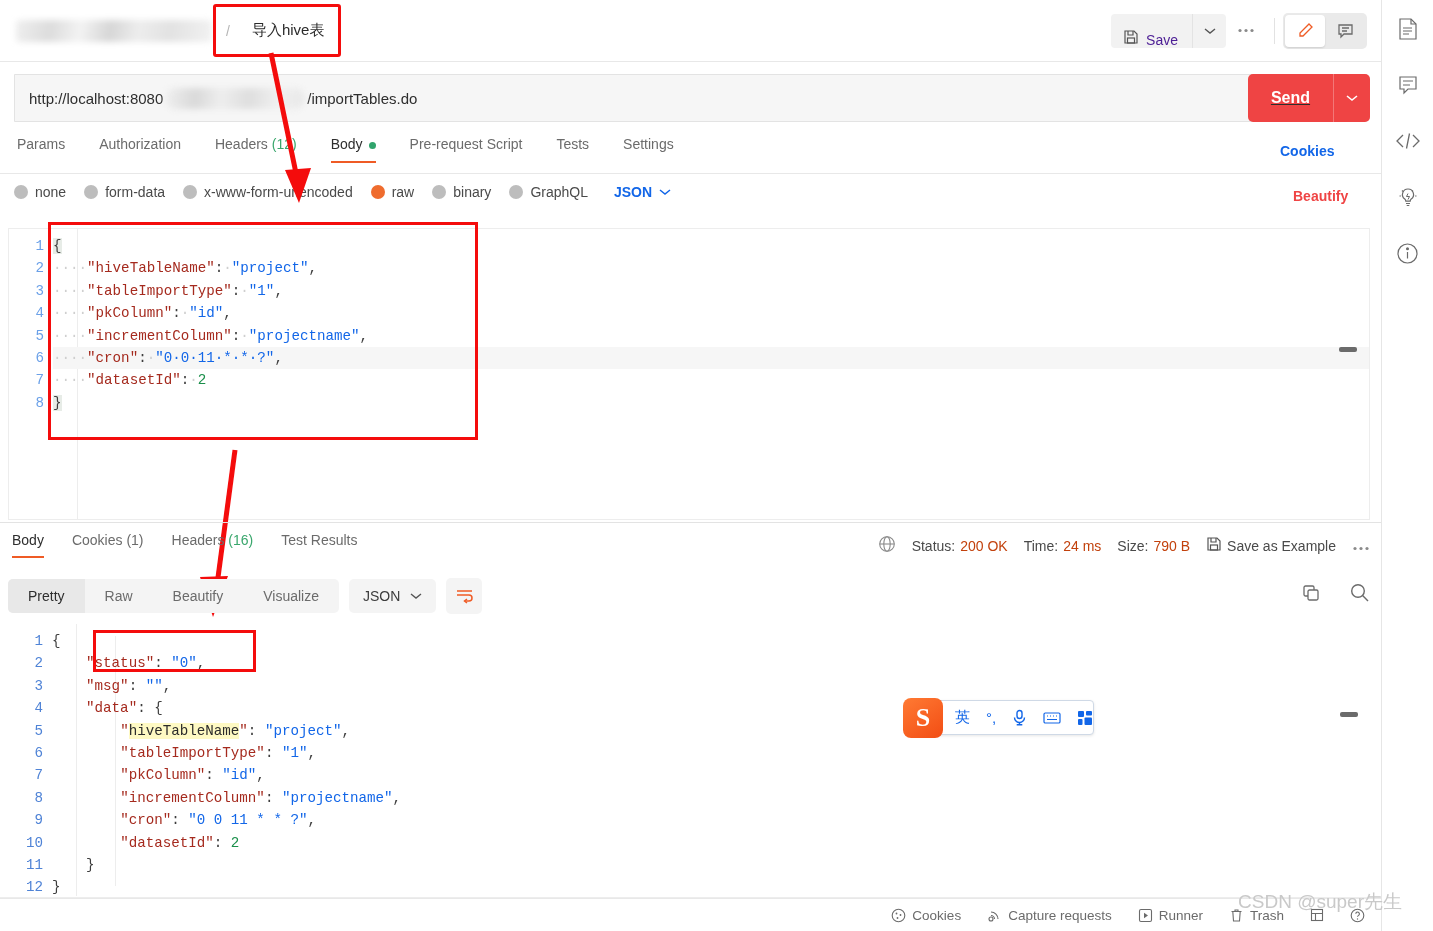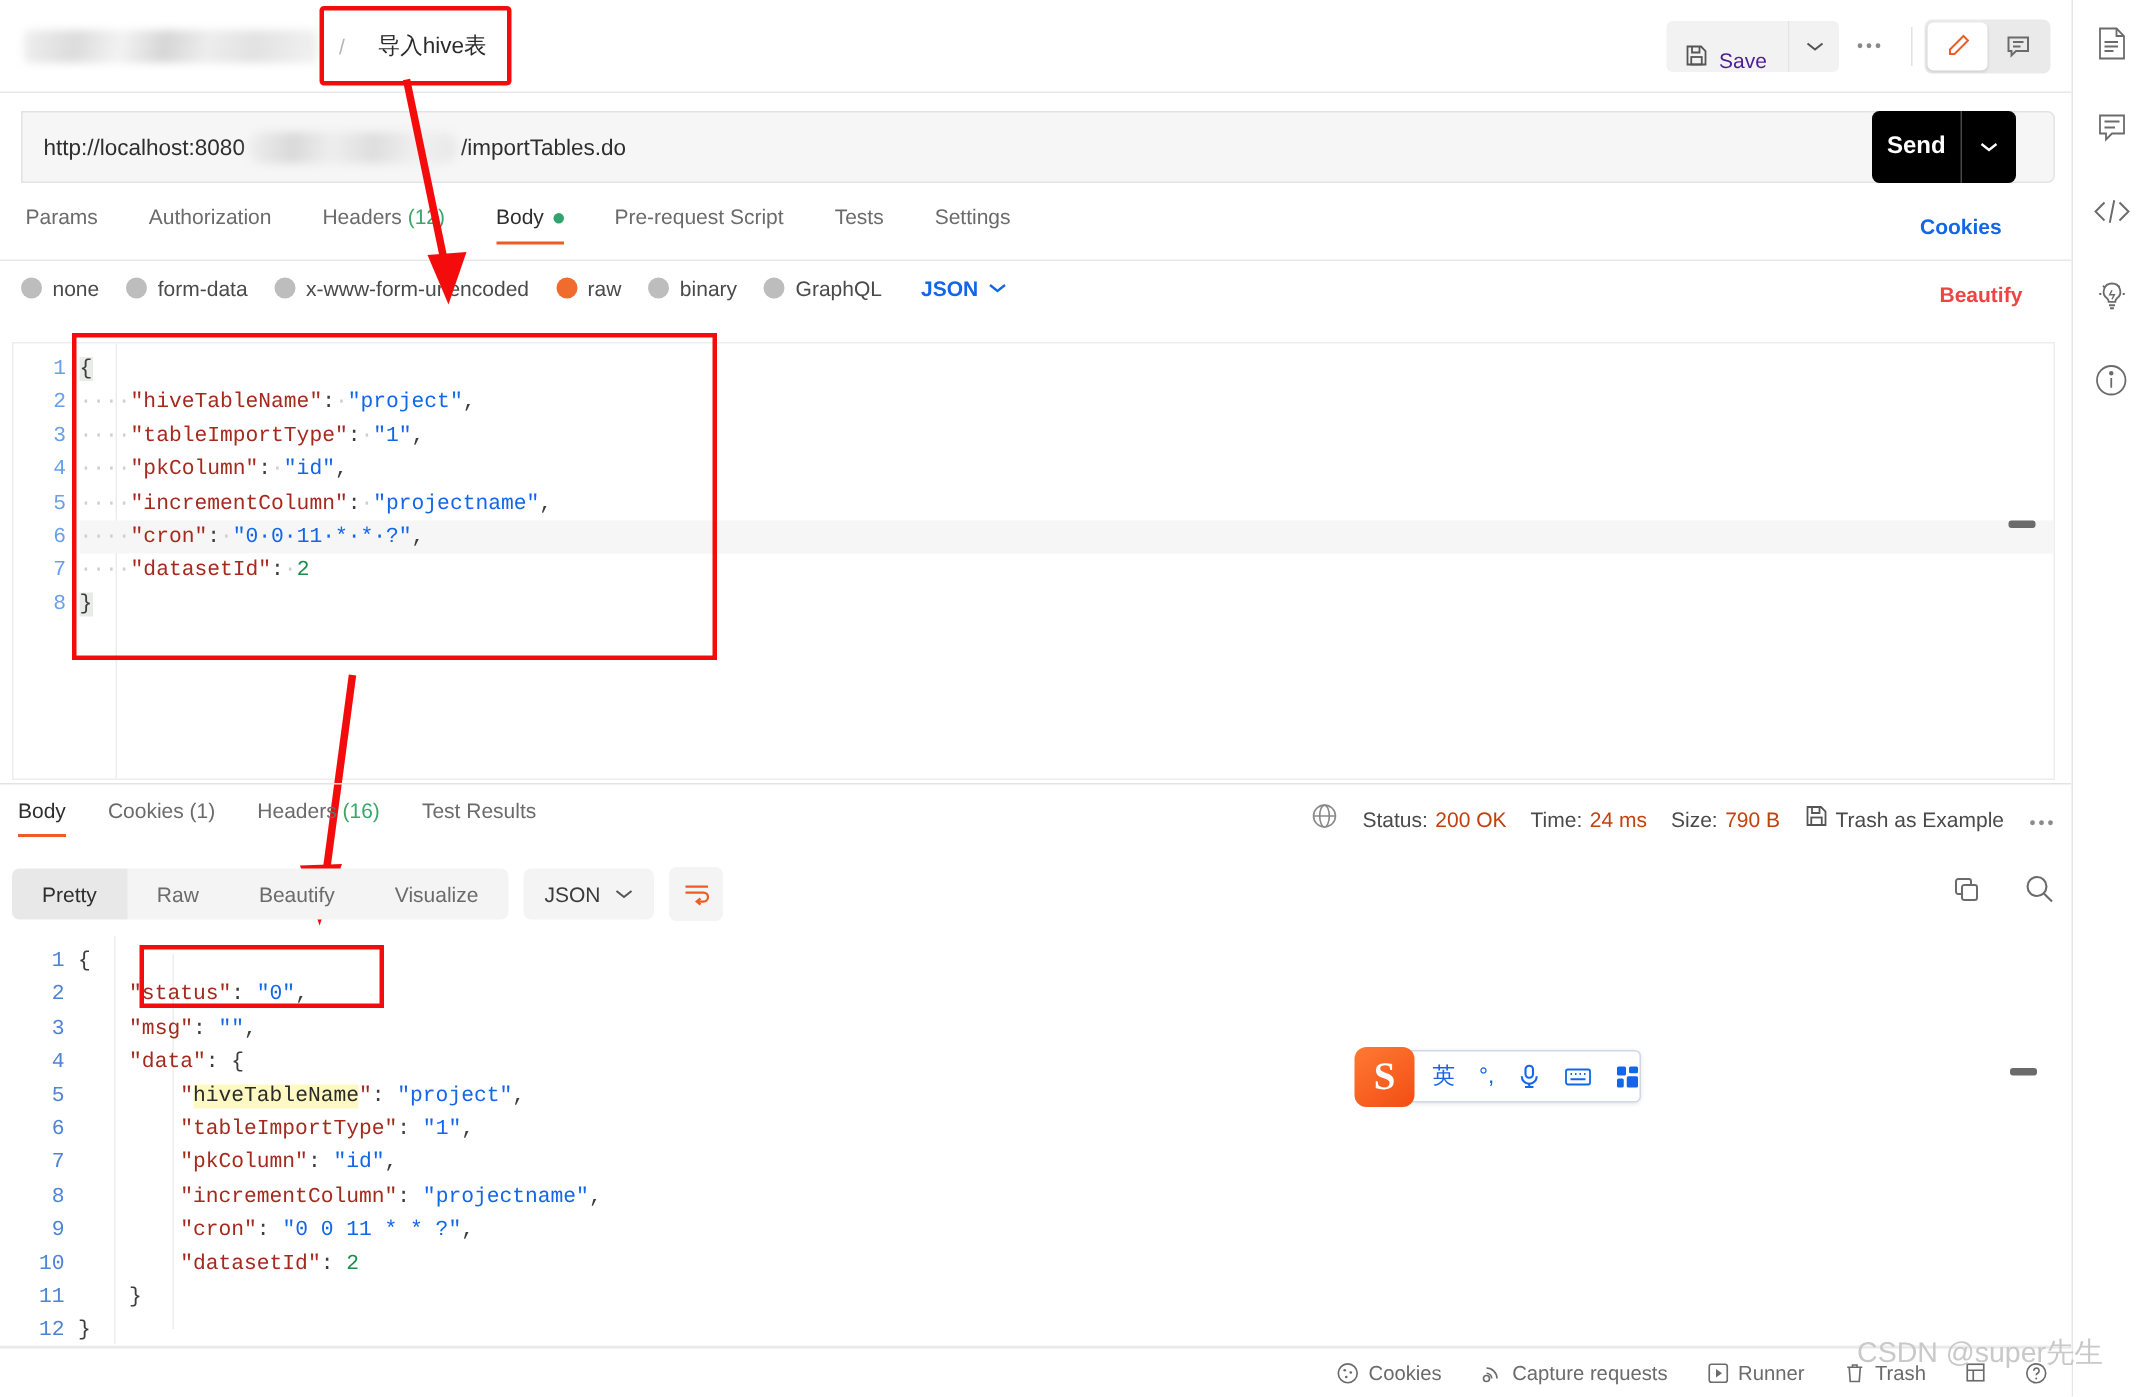--- a/index.html
+++ b/index.html
@@ -68,22 +68,22 @@
     flex: 1; background: #f6f6f6; border: 1px solid #e3e3e3; border-radius: 0 5px 5px 0;
     display: flex; align-items: center; padding: 0 14px; font-size: 15px; color: #2e2e2e; cursor: text;
     position: relative;
   }
   .url-blur {
     display: inline-block; width: 140px; height: 21px; border-radius: 10px; margin: 0 2px;
     background: linear-gradient(95deg,#f0f0f0 0%,#d9d9d9 22%,#eeeeee 40%,#dedede 60%,#f0f0f0 80%,#e8e8e8 100%);
     filter: blur(3px); vertical-align: middle;
   }
   .send-wrap {
-    position: absolute; left: 1248px; top: 74px; width: 96px; height: 48px;
-    background: #000000; border-radius: 5px; display: flex; align-items: center; cursor: pointer;
+    position: absolute; left: 1248px; top: 74px; width: 122px; height: 48px;
+    background: #ef4444; border-radius: 5px; display: flex; align-items: center; cursor: pointer; text-decoration: underline;
   }
   .send-label { flex: 1; text-align: center; color: #fff; font-size: 16px; font-weight: bold; }
   .send-sep { width: 1px; height: 48px; background: rgba(255,255,255,.28); }
   .send-caret { width: 36px; display: flex; align-items: center; justify-content: center; color: #fff; }
 
   
   .rtabs { position: absolute; left: 14px; top: 136px; width: 1356px; display: flex; align-items: flex-end; gap: 0; }
   .rtab { font-size: 14px; color: #6b6b6b; padding: 0 17px 11px 17px; cursor: pointer; position: relative; white-space: nowrap; }
   .rtab:first-child { padding-left: 3px; }
   .rtab.active { color: #2e2e2e; }
@@ -362,21 +362,21 @@
         <span class="val">790 B</span>
       </span>
     <span class="meta-item meta-click">
       <span>
         <svg width="16" height="16" viewBox="0 0 16 16" fill="none" stroke="#555" stroke-width="1.2">
             <path d="M2 2h9l3 3v9H2z"></path>
             <path d="M5 2v4h5V2"></path>
             <rect x="4.5" y="9" width="7" height="5"></rect>
           </svg>
       </span>
-      <span>Trash as Example</span>
+      <span>Save as Example</span>
     </span>
     <span class="meta-click">
       <svg width="18" height="5" viewBox="0 0 18 5">
           <circle cx="3" cy="2.5" r="1.6" fill="#8a8a8a"></circle>
           <circle cx="9" cy="2.5" r="1.6" fill="#8a8a8a"></circle>
           <circle cx="15" cy="2.5" r="1.6" fill="#8a8a8a"></circle>
         </svg>
     </span>
   </div>
 

